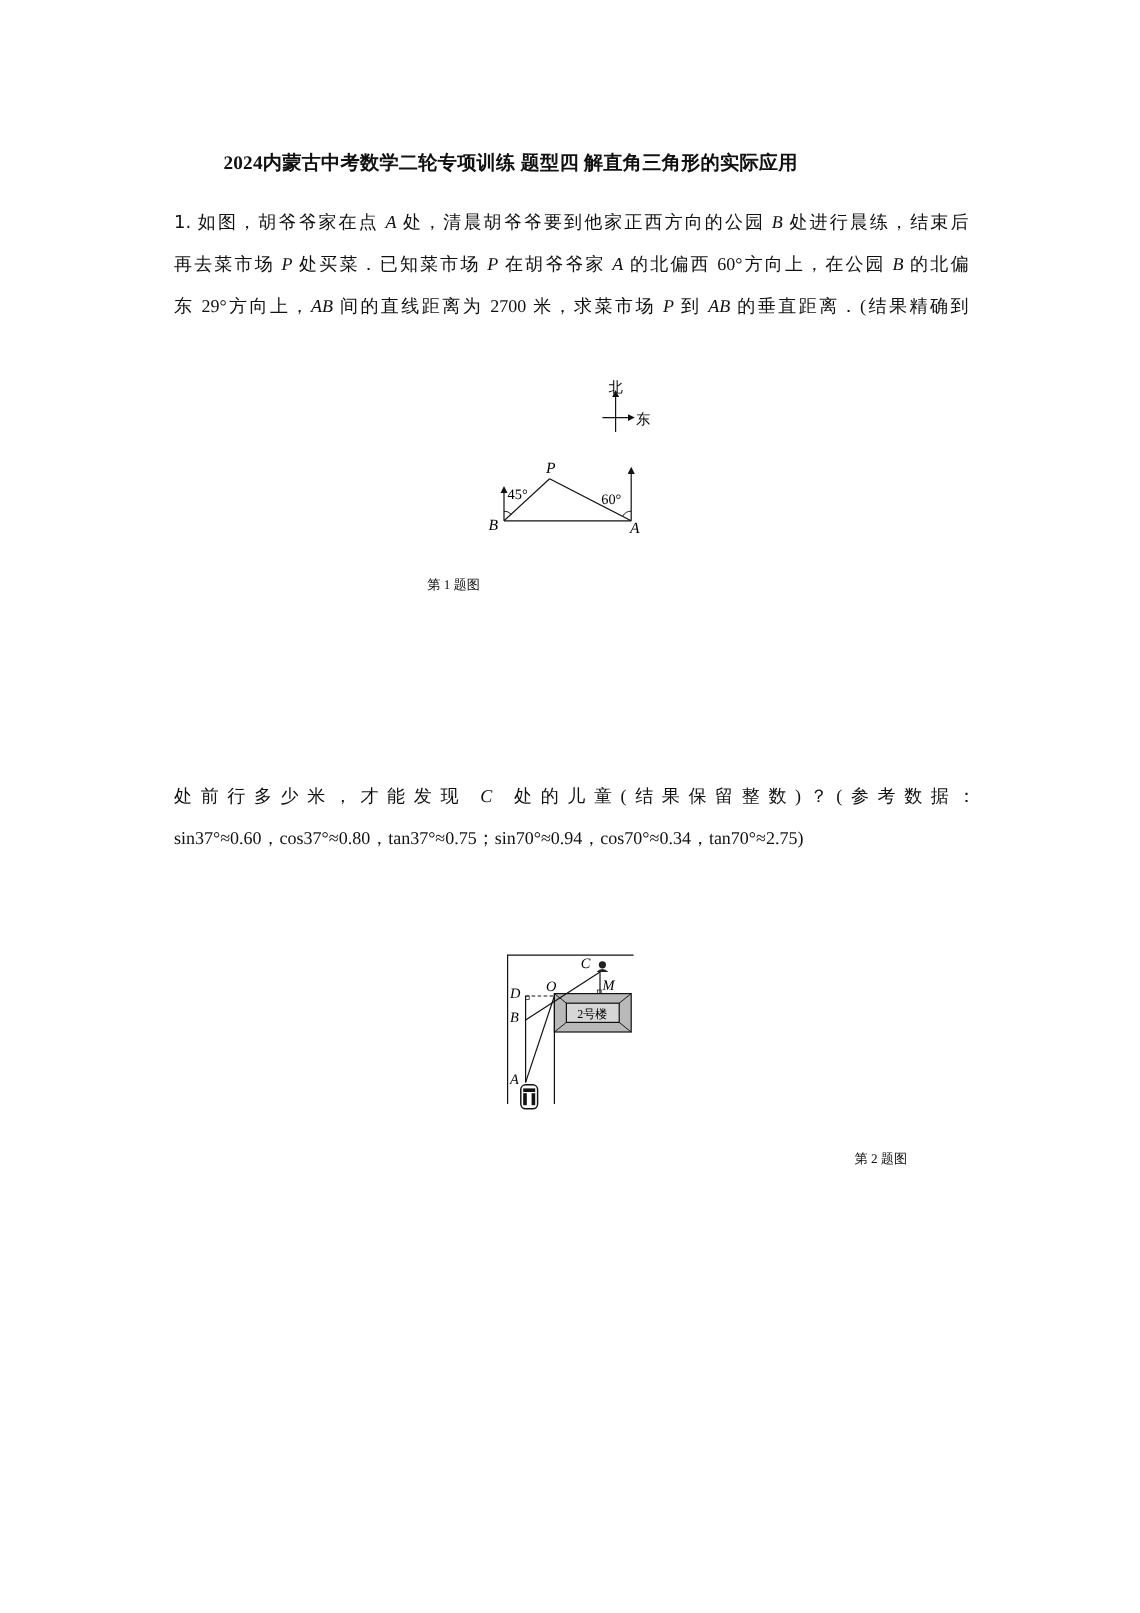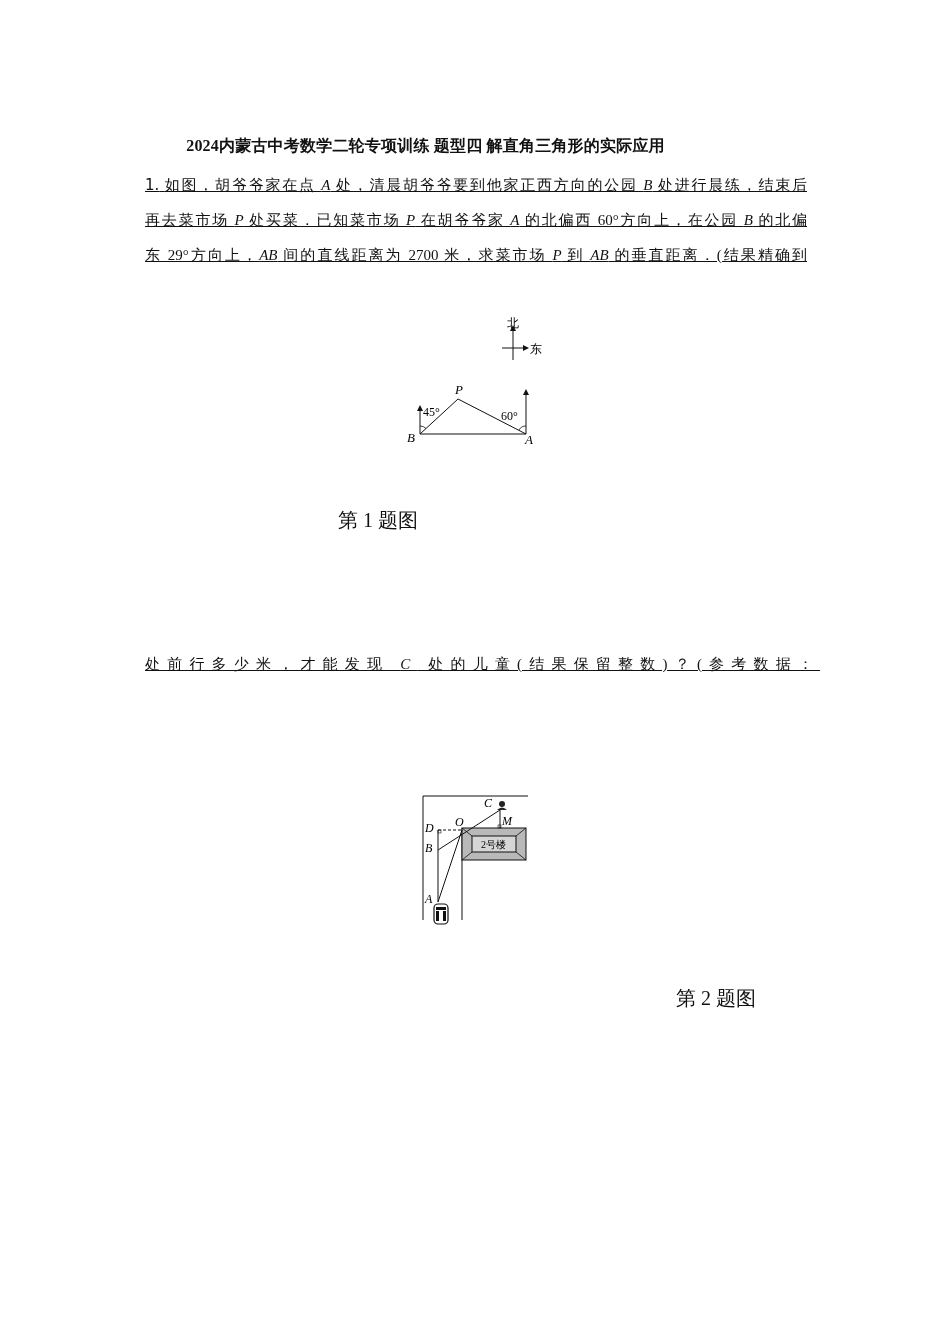--- a/index.html
+++ b/index.html
@@ -1,27 +1,27 @@
 <!DOCTYPE html>
 <html><head>
 <meta charset="utf-8">
 <style>
   html, body { margin: 0; padding: 0; background: #ffffff; }
   body { width: 950px; height: 1344px; position: relative; overflow: hidden;
          font-family: "Liberation Serif", "DejaVu Serif", serif; color: #111; }
-  .title { position: absolute; top: 136px; left: 0; width: 851px; text-align: center;
+  .title { position: absolute; top: 126px; left: 0; width: 851px; text-align: center;
            font-size: 16px; font-weight: bold; letter-spacing: 0.2px; }
   .para { position: absolute; left: 145px; width: 662px; font-size: 15px; line-height: 35px;
           text-align: justify; }
   .para .qnum { font-family: "DejaVu Sans", sans-serif; font-size: 15px; }
-  .line { display: block; white-space: nowrap; text-align-last: justify; text-align: justify; text-decoration: underline; }
+  .line { display: block; white-space: nowrap; text-align-last: justify; text-align: justify; }
   .line.last { text-align-last: left; }
   .spaced { letter-spacing: 7.2px; }
   i { font-style: italic; }
-  .caption { position: absolute; left: 0; width: 756px; text-align: center; font-size: 20px; margin-top: 27px; }
+  .caption { position: absolute; left: 0; width: 756px; text-align: center; font-size: 11px; }
   svg { position: absolute; }
   svg text { font-family: "Liberation Serif", serif; }
 </style>
 </head>
 <body>
 
 <div class="title">2024内蒙古中考数学二轮专项训练 题型四 解直角三角形的实际应用</div>
 
 <div class="para" style="top:168px;">
   <span class="line">
@@ -63,20 +63,23 @@
   <text x="25" y="104" font-size="12">45°</text>
   <text x="103" y="108" font-size="12">60°</text>
 </svg>
 
 <div class="caption" style="top:480px;">第 1 题图</div>
 
 <div class="para" style="top:647px;">
   <span class="line spaced">
     <span>处前行多少米，才能发现 </span><i>C</i><span> 处的儿童(结果保留整数)？(参考数据：</span>
   </span>
+  <span class="line last">
+    <span>sin37°≈0.60，cos37°≈0.80，tan37°≈0.75；sin70°≈0.94，cos70°≈0.34，tan70°≈2.75)</span>
+  </span>
 </div>
 
 <svg width="120" height="140" style="left:418px; top:790px;" viewBox="0 0 120 140">
 
   <polyline points="5,130 5,6 110,6" fill="none" stroke="#111" stroke-width="1"></polyline>
   <line x1="44" y1="38" x2="44" y2="130" stroke="#111" stroke-width="1"></line>
 
   <g>
     <rect x="44" y="38" width="64" height="32" fill="#b9b9b9" stroke="#111" stroke-width="1"></rect>
     <rect x="54" y="46" width="44" height="16" fill="#d6d6d6" stroke="#111" stroke-width="1"></rect>

